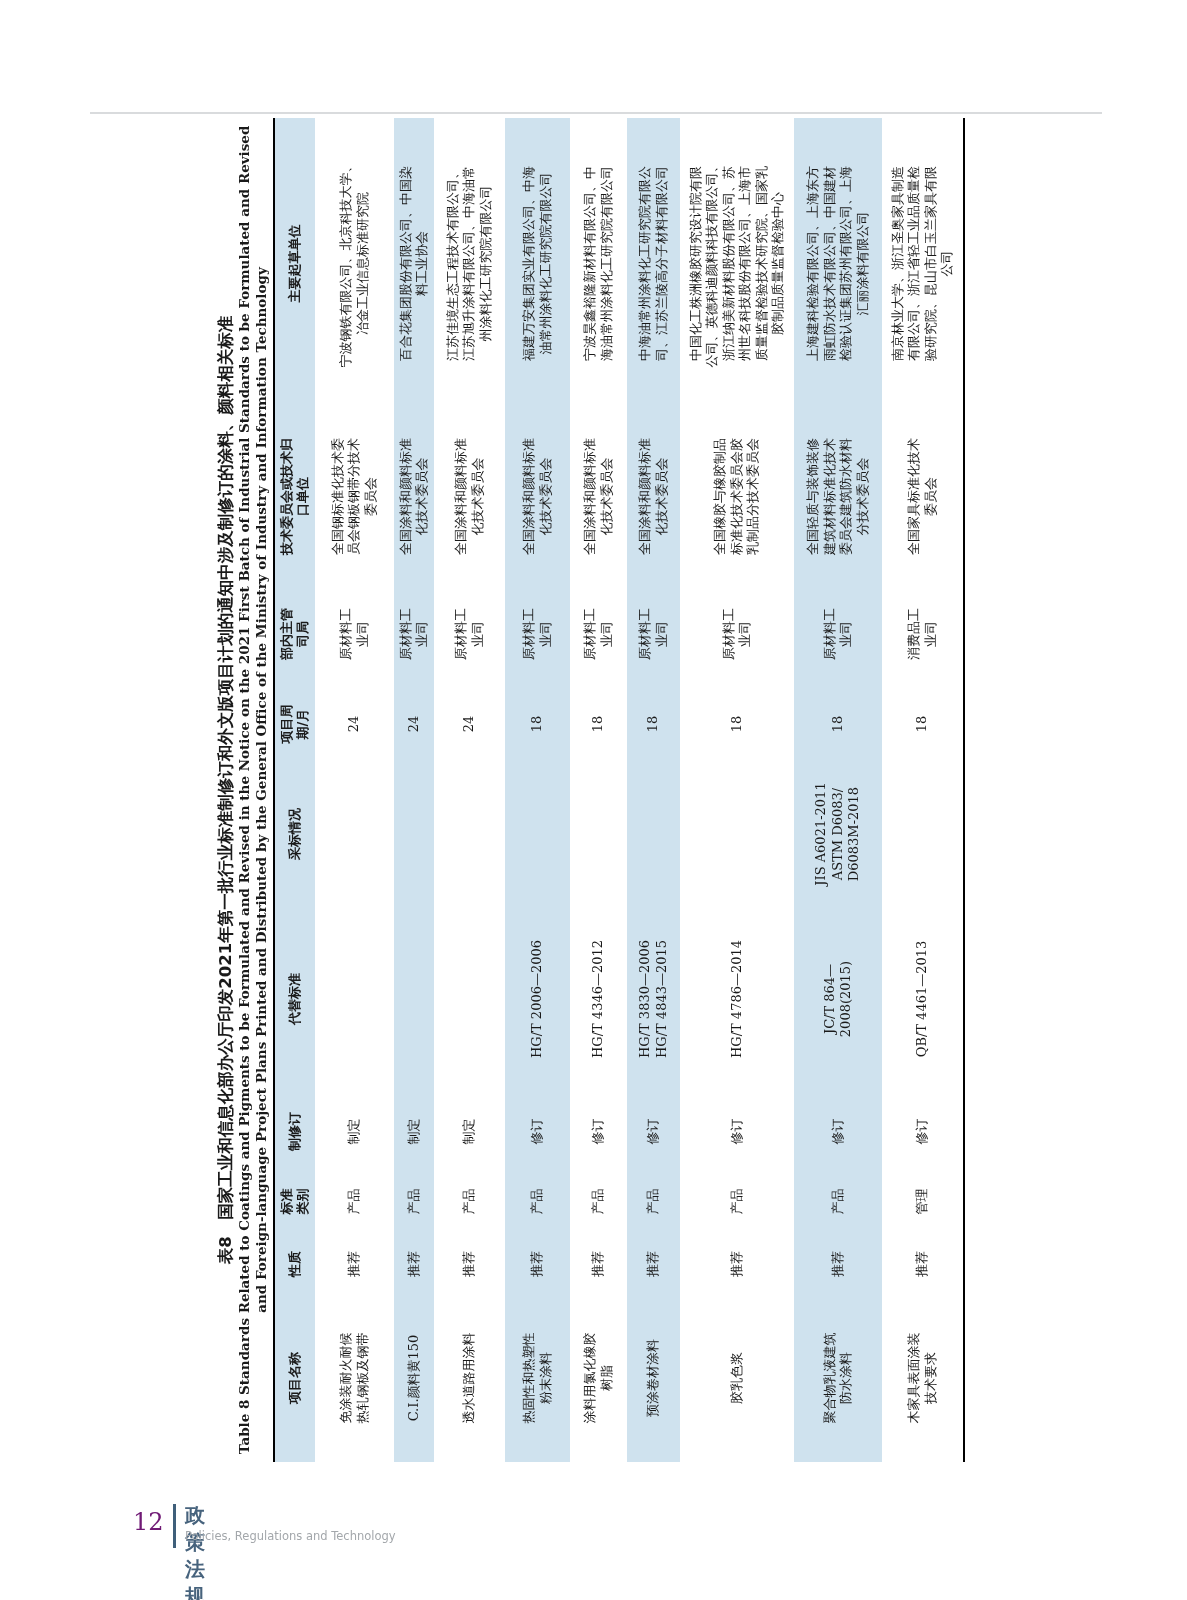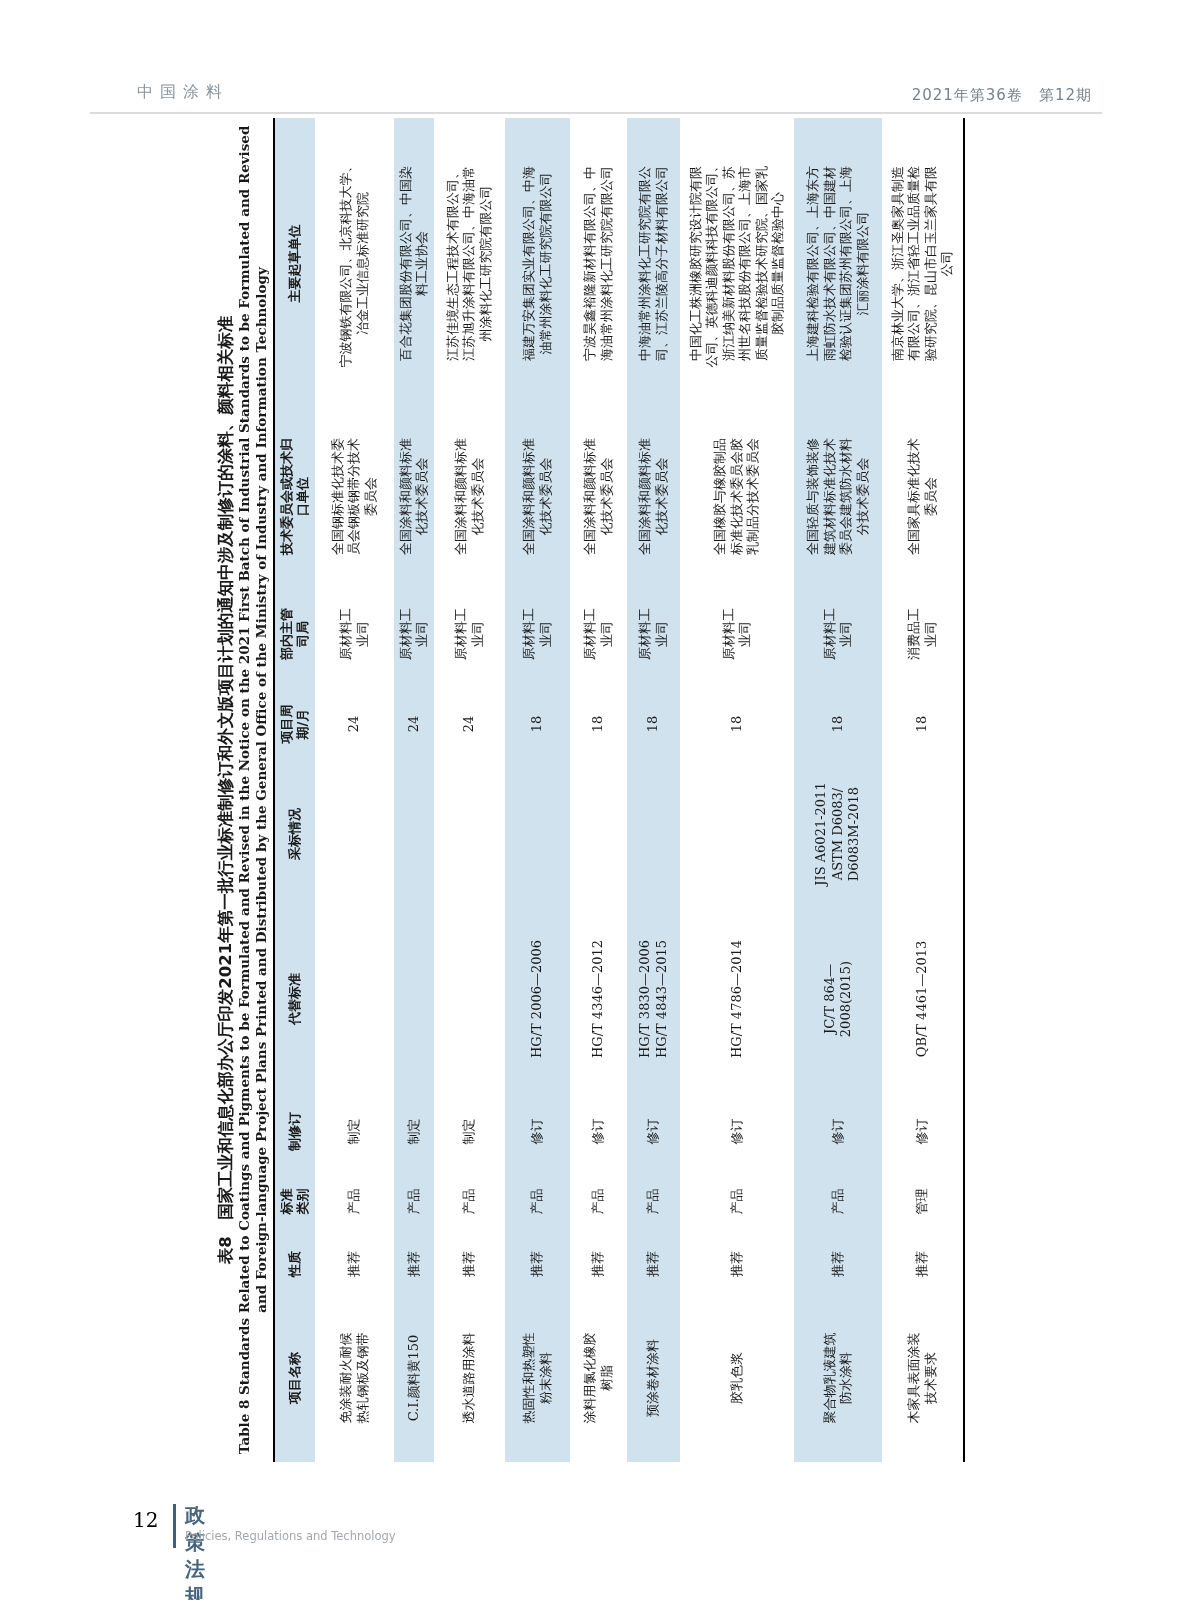--- a/index.html
+++ b/index.html
@@ -23,36 +23,32 @@
   table.std{border-collapse:collapse;table-layout:fixed;width:1344px;margin-top:3px;
             border-top:2px solid #000;border-bottom:2px solid #000;}
   table.std td{text-align:center;vertical-align:middle;font-size:13px;line-height:16.5px;
                padding:0 2px;white-space:pre-line;overflow:hidden;}
   tr.hl{background:#cfe2ee;}
   td.hd{font-weight:bold;font-size:13.5px;}
 
   
   .footer{position:absolute;left:133px;top:1500px;height:50px;
           font-family:"DejaVu Sans","Liberation Sans",sans-serif;}
-  .pageno{position:absolute;left:0;top:8px;font-size:20px;color:#000000;
+  .pageno{position:absolute;left:0;top:8px;font-size:24px;color:#701a75;
           font-family:"DejaVu Serif","Liberation Serif",serif;}
   .foot-bar{position:absolute;left:40px;top:4px;width:3px;height:44px;background:#3f5f7a;}
   .sec-cn{position:absolute;left:52px;top:2px;font-size:20px;font-weight:bold;
           color:#47637d;letter-spacing:2px;}
   .sec-en{position:absolute;left:52px;top:29px;font-size:11.5px;color:#a3a7ab;white-space:nowrap;}
 </style>
 </head>
 <body>
 
 <div class="sheet">
 
-  <div class="runhead">
-    <span class="journal">中国涂料</span>
-    <span class="issue">2021年第36卷　第12期</span>
-  </div>
   <div class="head-rule"></div>
 
   <div class="rot-wrap">
     <div class="tbl-title">
       <div class="t-cn">表8　国家工业和信息化部办公厅印发2021年第一批行业标准制修订和外文版项目计划的通知中涉及制修订的涂料、颜料相关标准</div>
       <div class="t-en">Table 8  Standards Related to Coatings and Pigments to be Formulated and Revised in the Notice on the 2021 First Batch of Industrial Standards to be Formulated and Revised</div>
       <div class="t-en">and Foreign-language Project Plans Printed and Distributed by the General Office of the Ministry of Industry and Information Technology</div>
     </div>
 
     <table class="std">

